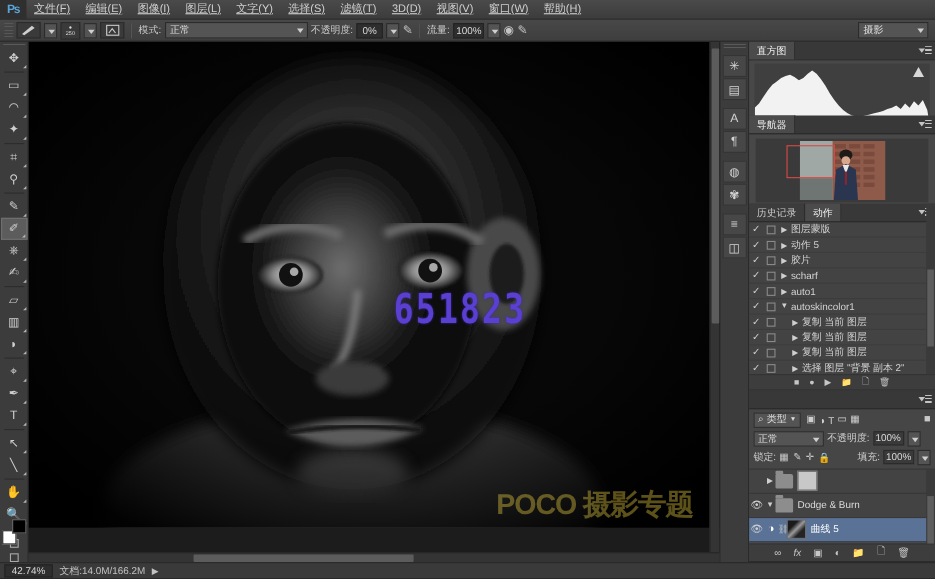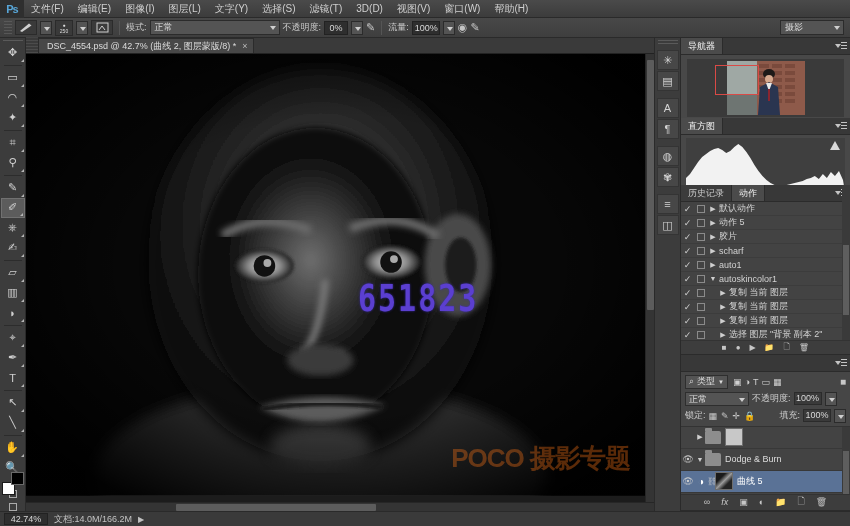--- a/index.html
+++ b/index.html
@@ -10,21 +10,21 @@
     font-size:10px; color:#d0d0d0; user-select:none;
   }
   .app{ position:absolute; inset:0; background:#3a3a3a; display:flex; flex-direction:column; }
 
   
   .menubar{ height:18px; background:linear-gradient(#4a4a4a,#3c3c3c); display:flex; align-items:center;
             border-bottom:1px solid #2a2a2a; flex:0 0 18px; }
   .ps-logo{ width:24px;height:18px; display:flex;align-items:center;justify-content:center;
             font-weight:bold; font-size:11px; color:#58a6d8; letter-spacing:-1px;
             background:#2f2f2f; }
-  .menu-item{ padding:0 7px; line-height:18px; font-size:10px; color:#cfcfcf; white-space:nowrap; }
+  .menu-item{ padding:0 7px; line-height:18px; font-size:10px; color:#cfcfcf; white-space:nowrap;text-decoration:underline; }
 
   
   .optionsbar{ height:20px; background:linear-gradient(#484848,#3e3e3e); border-bottom:1px solid #2a2a2a;
                display:flex; align-items:center; gap:3px; padding:0 4px; flex:0 0 20px; position:relative;}
   .grip{ width:8px; height:14px; background:
          repeating-linear-gradient(to bottom,#666 0 1px,transparent 1px 3px); opacity:.6; }
   .opt-sep{ width:1px; height:14px; background:#2e2e2e; margin:0 3px; border-right:1px solid #555;}
   .opt-label{ font-size:9px; color:#c8c8c8; white-space:nowrap; }
   .opt-brushpreview{ width:22px;height:15px; background:#3a3a3a; border:1px solid #2b2b2b;
                      display:flex;align-items:center;justify-content:center; }
@@ -69,21 +69,21 @@
   .doctab{ height:15px; background:#484848; border:1px solid #2b2b2b; border-bottom:none;
            font-size:9px; color:#dcdcdc; line-height:13px; padding:0 6px 0 8px; display:flex;
            align-items:center; gap:6px; max-width:300px; white-space:nowrap; overflow:hidden; }
   .tab-x{ font-size:9px; color:#bbb; }
   .canvaswrap{ flex:1; position:relative; background:#1c1c1c; overflow:hidden; }
   .canvas-img{ position:absolute; inset:0; }
   .numberlabel{ position:absolute; left:332px; top:226px; font-family:"DejaVu Sans Mono",monospace;
                 font-size:30px; letter-spacing:2px; color:#5b3fd0; font-weight:bold;
                 transform:scaleY(1.25); text-shadow:0 0 2px #3a2bb0; }
   .poco{ position:absolute; right:24px; bottom:26px; text-align:left; opacity:.36; }
-  .poco-main{ font-size:26px; color:#f97316; font-weight:bold; letter-spacing:-1px; }
+  .poco-main{ font-size:26px; color:#fde047; font-weight:bold; letter-spacing:-1px; }
   .poco-sub{ font-size:12px; color:#e2e2e2; margin-top:-2px; }
   
   .vscroll{ position:absolute; right:0; top:0; bottom:0; width:9px; background:#343434; border-left:1px solid #262626;}
   .vscroll i{ position:absolute; left:1px; top:6px; width:7px; height:250px; background:#5c5c5c; border-radius:1px;}
   .hscroll{ height:9px; background:#343434; border-top:1px solid #262626; position:relative; flex:0 0 9px;}
   .hscroll i{ position:absolute; top:1px; left:150px; width:200px; height:7px; background:#5c5c5c; border-radius:1px;}
 
   
   .rail{ width:26px; background:#3c3c3c; border-left:1px solid #2a2a2a; flex:0 0 26px;
          display:flex; flex-direction:column; align-items:center; padding-top:2px; gap:1px;}
@@ -284,27 +284,20 @@
       <div class="qmask">
         <i></i>
       </div>
       <div class="qmask">
         <i></i>
       </div>
     </div>
 
     <div class="docarea">
 
-      <div class="tabstrip">
-        <div class="tabgrip"></div>
-        <div class="doctab">
-          <span>DSC_4554.psd @ 42.7% (曲线 2, 图层蒙版/8) *</span>
-          <span class="tab-x">×</span>
-        </div>
-      </div>
 
       <div class="canvaswrap">
 
         <svg class="canvas-img" viewBox="0 0 640 450" preserveAspectRatio="none">
           <defs>
             <radialGradient id="faceG" cx="48%" cy="45%" r="42%">
               <stop offset="0%" stop-color="#6e6e6e"></stop>
               <stop offset="42%" stop-color="#3c3c3c"></stop>
               <stop offset="78%" stop-color="#141414"></stop>
               <stop offset="100%" stop-color="#070707"></stop>
@@ -393,20 +386,39 @@
           <div class="rsep"></div>
           <div class="ricon">◍</div>
           <div class="ricon">✾</div>
           <div class="rsep"></div>
           <div class="ricon">≡</div>
           <div class="ricon">◫</div>
         </div>
     </div>
 
     <div class="dock">
+
+      <div class="panel">
+        <div class="ptabs">
+          <div class="ptab active">直方图</div>
+          <div class="pmenu"></div>
+        </div>
+        <div class="hist-body">
+          <div class="hist-plot">
+            <svg width="100%" height="54" viewBox="0 0 158 54" preserveAspectRatio="none">
+              <rect width="158" height="54" fill="#3f3f3f"></rect>
+              <path fill="#f2f2f2" d="M0,54 L0,40 L4,36 L8,30 L12,24 L16,19 L20,16 L24,13 L28,11 L32,10
+                L36,12 L40,15 L44,13 L48,9 L52,6 L56,9 L60,14 L64,20 L68,27 L72,33 L76,38 L80,42 L84,45
+                L88,47 L92,48 L96,48 L100,47 L104,46 L108,45 L112,44 L116,43 L120,41 L124,40 L128,38
+                L132,41 L136,36 L140,40 L144,34 L148,38 L152,33 L156,42 L158,54 Z"></path>
+            </svg>
+          </div>
+          <div class="hist-warn"></div>
+        </div>
+      </div>
 
       <div class="panel">
         <div class="ptabs">
           <div class="ptab active">导航器</div>
           <div class="pmenu"></div>
         </div>
         <div class="nav-body">
           <div class="nav-thumb">
             <div class="photo">
               <svg width="78" height="54" viewBox="0 0 78 54">
@@ -448,55 +460,36 @@
             <div class="tri-s"></div>
             <div class="nav-slider">
               <div class="track"></div>
               <div class="thumb"></div>
             </div>
             <div class="tri-l"></div>
           </div>
         </div>
       </div>
 
-      <div class="panel">
-        <div class="ptabs">
-          <div class="ptab active">直方图</div>
-          <div class="pmenu"></div>
-        </div>
-        <div class="hist-body">
-          <div class="hist-plot">
-            <svg width="100%" height="54" viewBox="0 0 158 54" preserveAspectRatio="none">
-              <rect width="158" height="54" fill="#3f3f3f"></rect>
-              <path fill="#f2f2f2" d="M0,54 L0,40 L4,36 L8,30 L12,24 L16,19 L20,16 L24,13 L28,11 L32,10
-                L36,12 L40,15 L44,13 L48,9 L52,6 L56,9 L60,14 L64,20 L68,27 L72,33 L76,38 L80,42 L84,45
-                L88,47 L92,48 L96,48 L100,47 L104,46 L108,45 L112,44 L116,43 L120,41 L124,40 L128,38
-                L132,41 L136,36 L140,40 L144,34 L148,38 L152,33 L156,42 L158,54 Z"></path>
-            </svg>
-          </div>
-          <div class="hist-warn"></div>
-        </div>
-      </div>
-
       <div class="panel act-body" style="flex:1 1 200px">
         <div class="ptabs">
           <div id="ha-tabs" style="display:flex">
               <div class="ptab">历史记录</div>
               <div class="ptab active">动作</div>
             </div>
           <div class="pmenu"></div>
         </div>
         <div class="act-list" id="act-list">
             <div class="act-row">
               <div class="act-chk">✓</div>
               <div class="act-box">
                 <i></i>
               </div>
               <div class="act-arrow">▶</div>
-              <div class="act-name">默认动作</div>
+              <div class="act-name">图层蒙版</div>
             </div>
             <div class="act-row">
               <div class="act-chk">✓</div>
               <div class="act-box">
                 <i></i>
               </div>
               <div class="act-arrow">▶</div>
               <div class="act-name">动作 5</div>
             </div>
             <div class="act-row">

